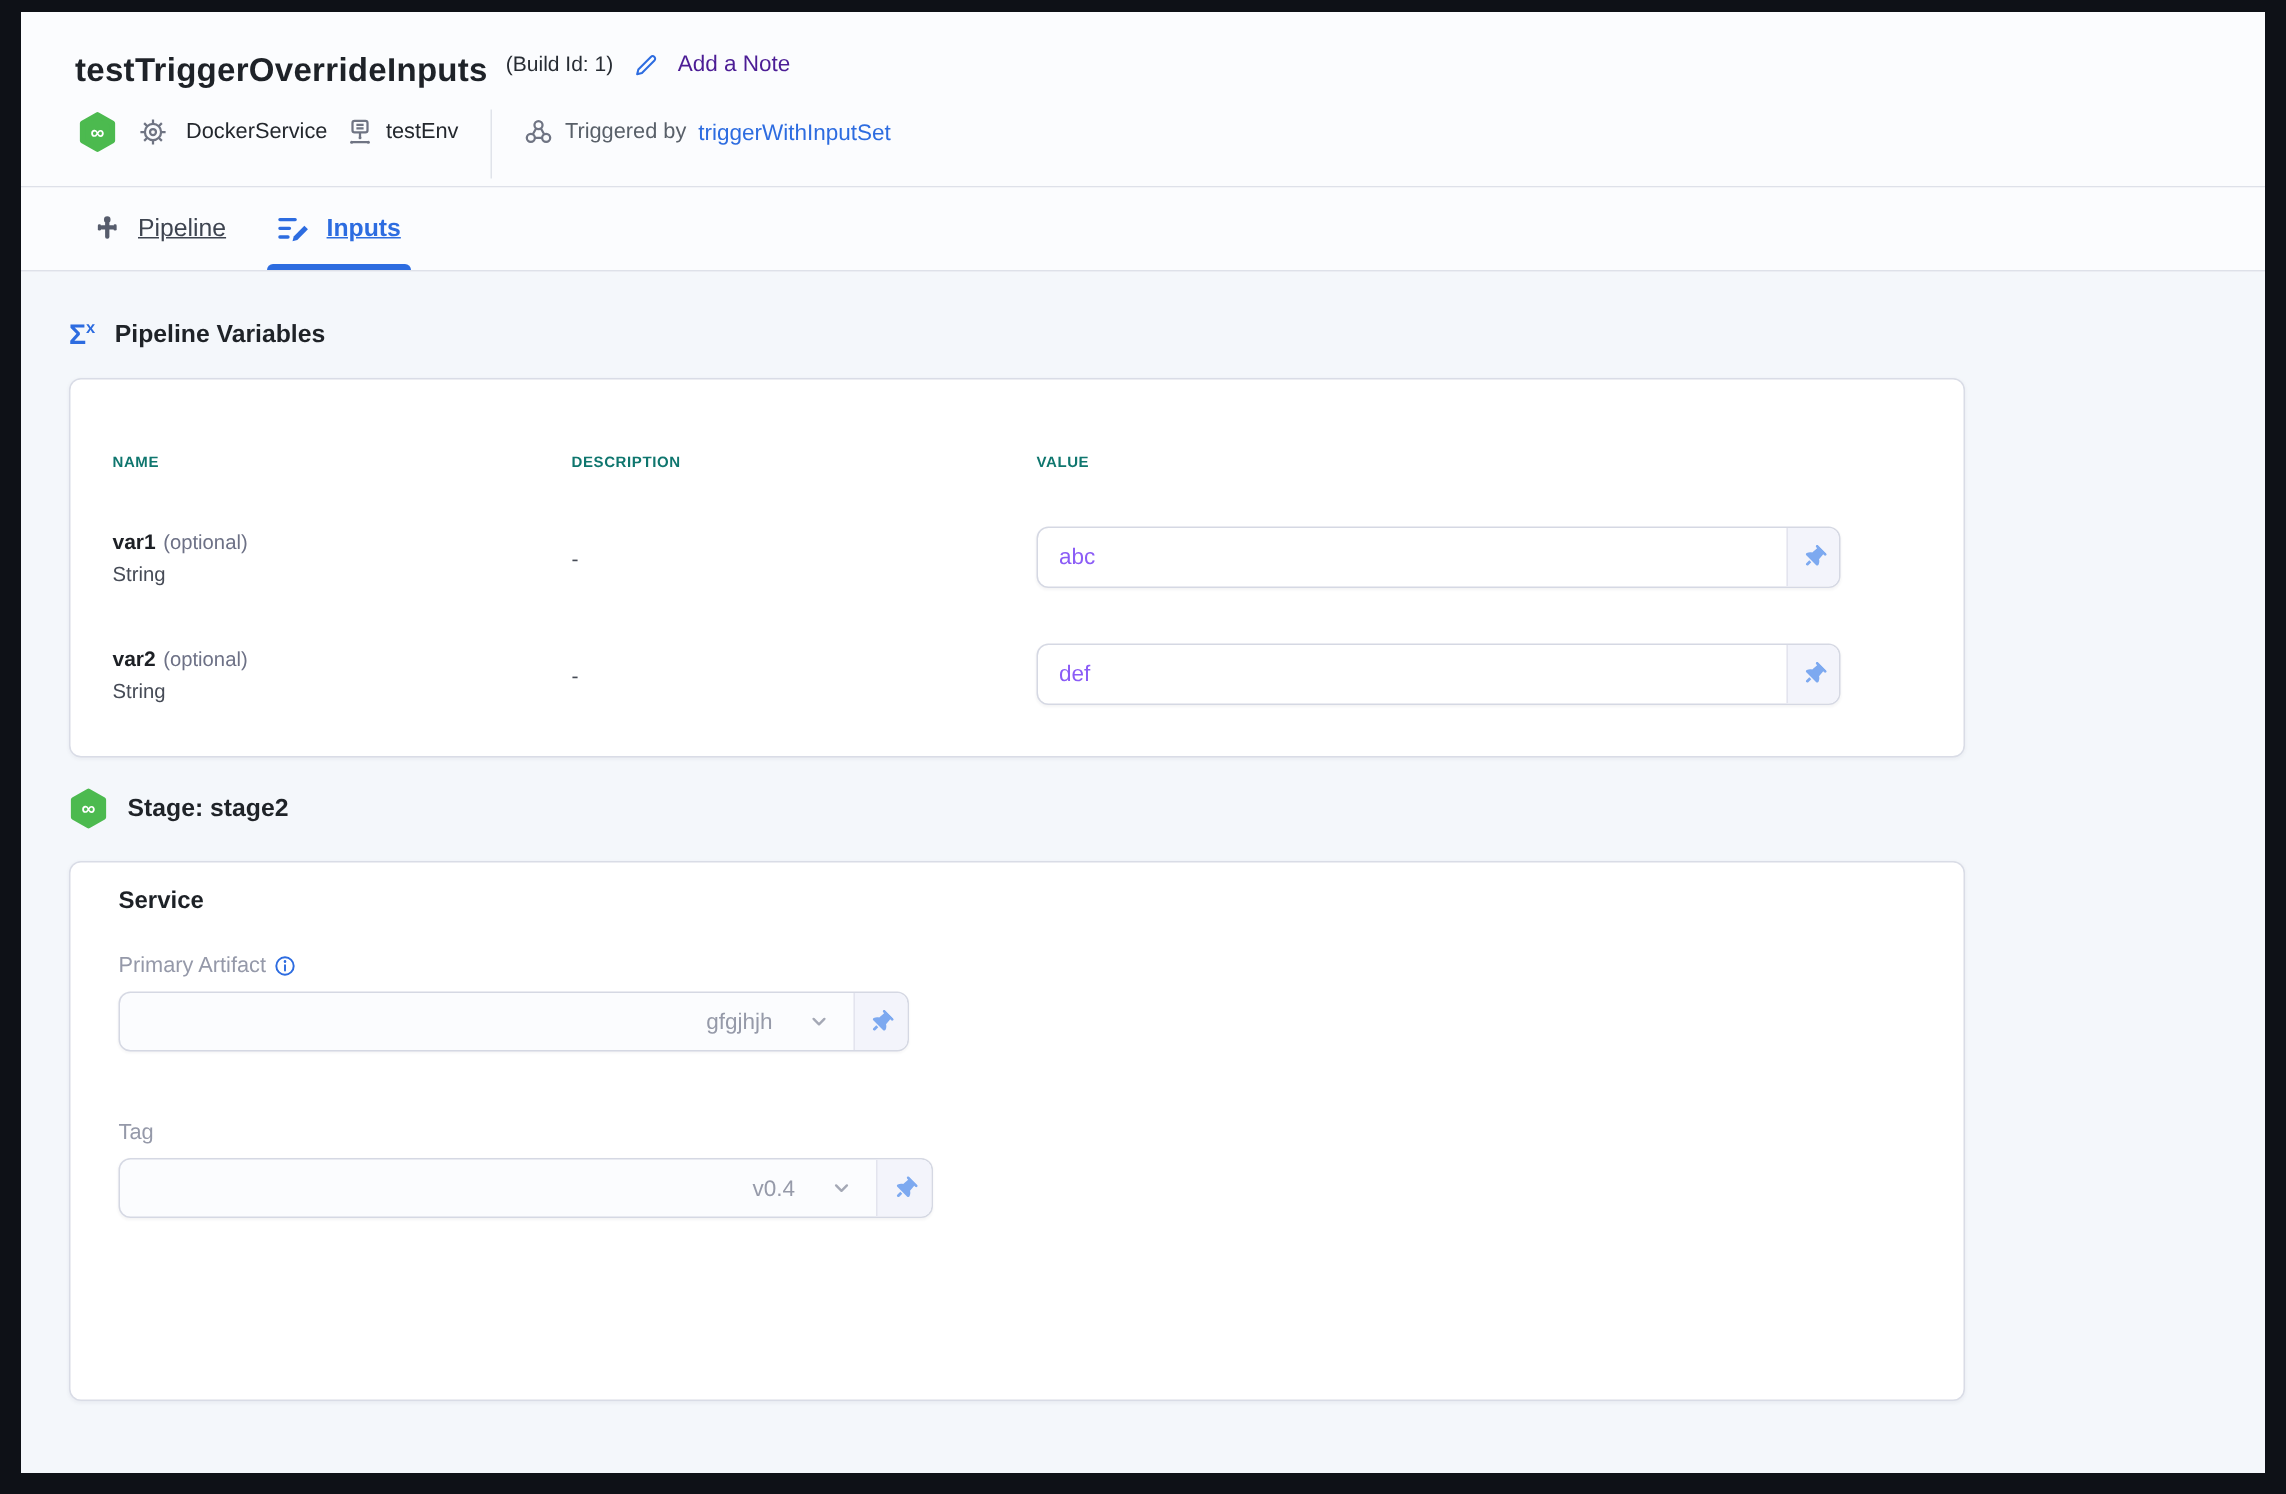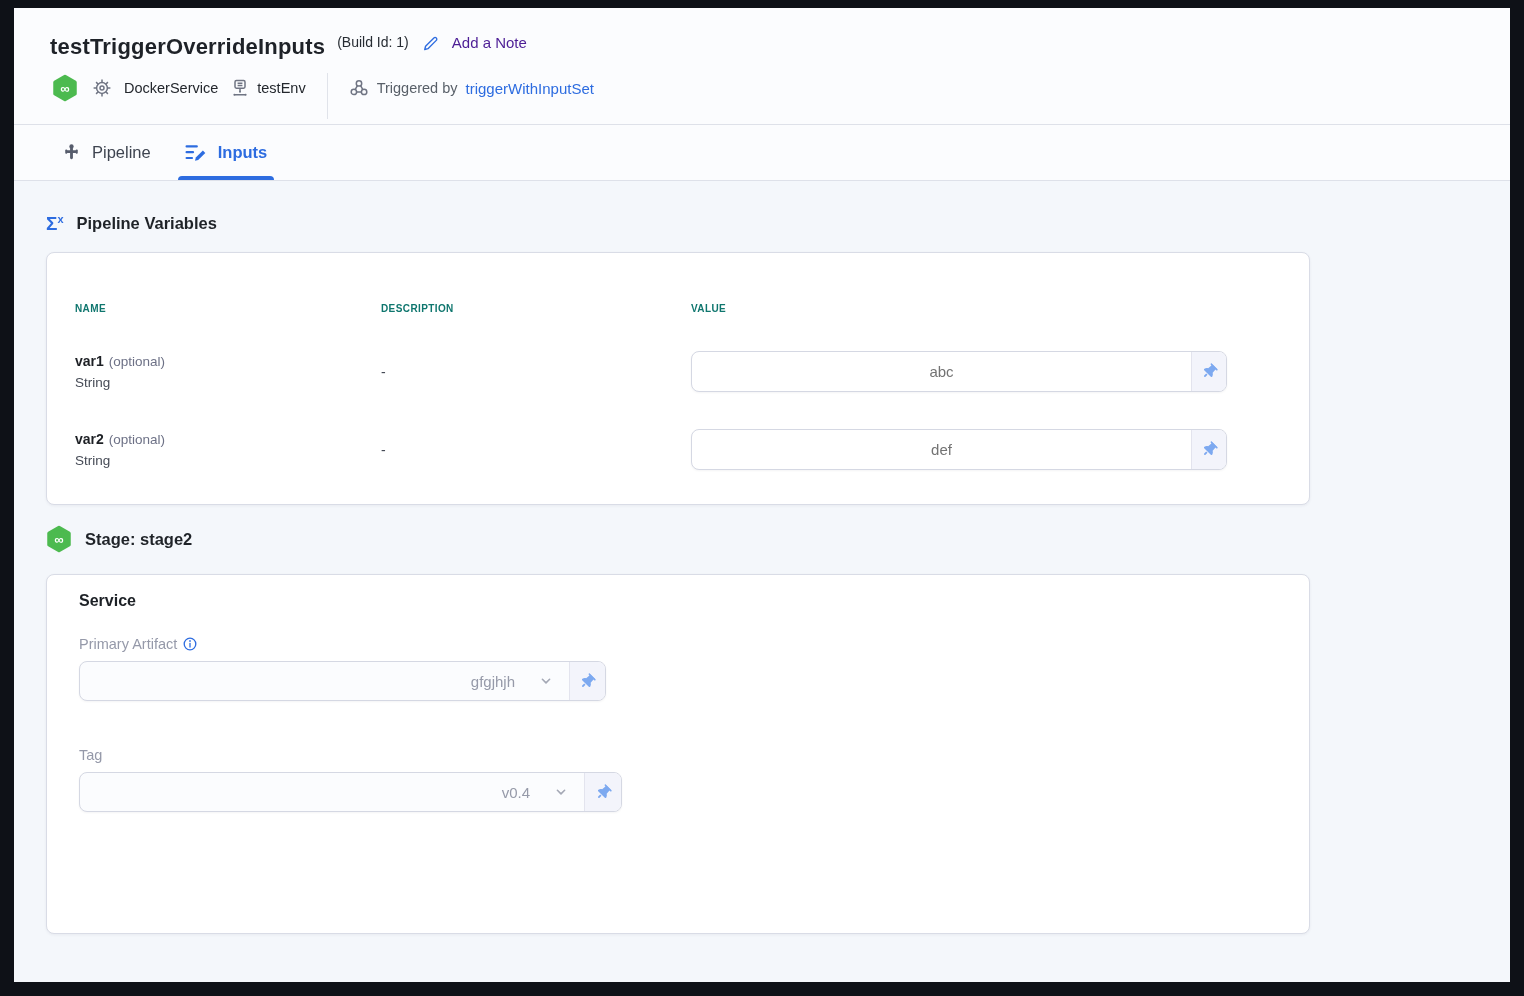--- a/index.html
+++ b/index.html
@@ -20,21 +20,21 @@
   .add-note { display:flex; align-items:center; gap:13px; color:#4c1d95; font-size:15px; cursor:pointer; margin-left:2px; }
   .meta-row { display:flex; align-items:center; padding-left:38px; margin-top:13px; height:30px; }
   .meta-item { display:flex; align-items:center; }
   .meta-text { font-size:14.5px; color:#23272d; }
   .gray-text { color:#596069; font-size:14.5px; }
   .link-text { color:#2d6ce0; font-size:15px; cursor:pointer; }
   .v-divider { width:1px; height:46px; background:#e0e3ea; margin:0 21px; position:relative; top:8px; flex:none; }
 
   
   .tabs { background:#fbfcfe; border-bottom:1px solid #dee1e9; height:56px; display:flex; align-items:stretch; padding-left:48px; gap:34px; flex:none; }
-  .tab { display:flex; align-items:center; gap:11px; font-size:16.5px; color:#3e4450; position:relative; cursor:pointer; }
+  .tab { display:flex; align-items:center; gap:11px; font-size:16.5px; color:#3e4450; position:relative; cursor:pointer;text-decoration:underline; }
   .tab.active { color:#2d6ce0; font-weight:600; }
   .tab.active::after { content:""; position:absolute; left:-7px; right:-7px; bottom:0; height:4px; background:#2d6ce0; border-radius:4px 4px 0 0; }
 
   
   .content { flex:1; padding:0 32px; overflow:hidden; }
   .section-heading { display:flex; align-items:center; gap:13px; font-size:16.5px; font-weight:600; color:#1f2328; }
   .heading-vars { margin-top:33px; }
   .heading-stage { margin-top:20px; }
   .sigma-icon { color:#2d6ce0; font-size:19px; font-weight:700; line-height:1; }
   .sigma-icon sup { font-size:11px; font-weight:700; }
@@ -46,21 +46,21 @@
   .var-grid { display:grid; grid-template-columns:306px 310px 1fr; align-items:center; }
   .var-head > div { color:#0f766e; font-size:10px; font-weight:700; letter-spacing:.4px; }
   .var-row { margin-top:37px; }
   .var-name-line { font-size:14px; color:#1d2025; }
   .var-name { font-weight:700; }
   .var-opt { color:#6d7186; font-weight:400; font-size:13.5px; margin-left:5px; }
   .var-type { font-size:13.5px; color:#464b56; margin-top:6px; }
   .var-desc { font-size:14px; color:#464b56; }
 
   .input-group { display:flex; width:536px; height:41px; border:1px solid #d5d8e3; border-radius:8px; background:#fff; box-shadow:0 1px 2px rgba(40,41,61,.05); overflow:hidden; }
-  .input-group input { flex:1; border:none; outline:none; padding:0 14px; font-size:15px; color:#737373; font-family:inherit; background:transparent; min-width:0;text-align:center; }
+  .input-group input { flex:1; border:none; outline:none; padding:0 14px; font-size:15px; color:#8b5cf6; font-family:inherit; background:transparent; min-width:0; }
   .pin-btn { width:35px; flex:none; display:flex; align-items:center; justify-content:center; background:#f3f4fb; border:none; border-left:1px solid #e3e4ee; cursor:pointer; padding:0; }
   .pin-btn svg { transform:rotate(45deg); }
 
   
   .stage-card { margin-top:21px; padding:17px 32px 0; height:360px; }
   .card-title { margin:0; font-size:16px; font-weight:700; color:#1d2126; }
   .field-label { display:flex; align-items:center; gap:6px; font-size:14.5px; color:#9599a9; }
   .label-pa { margin-top:26px; }
   .label-tag { margin-top:46px; }
   .select-group { display:flex; height:40px; border:1px solid #d5d8e3; border-radius:8px; background:#fbfcfe; box-shadow:0 1px 2px rgba(40,41,61,.05); overflow:hidden; margin-top:9px; }

